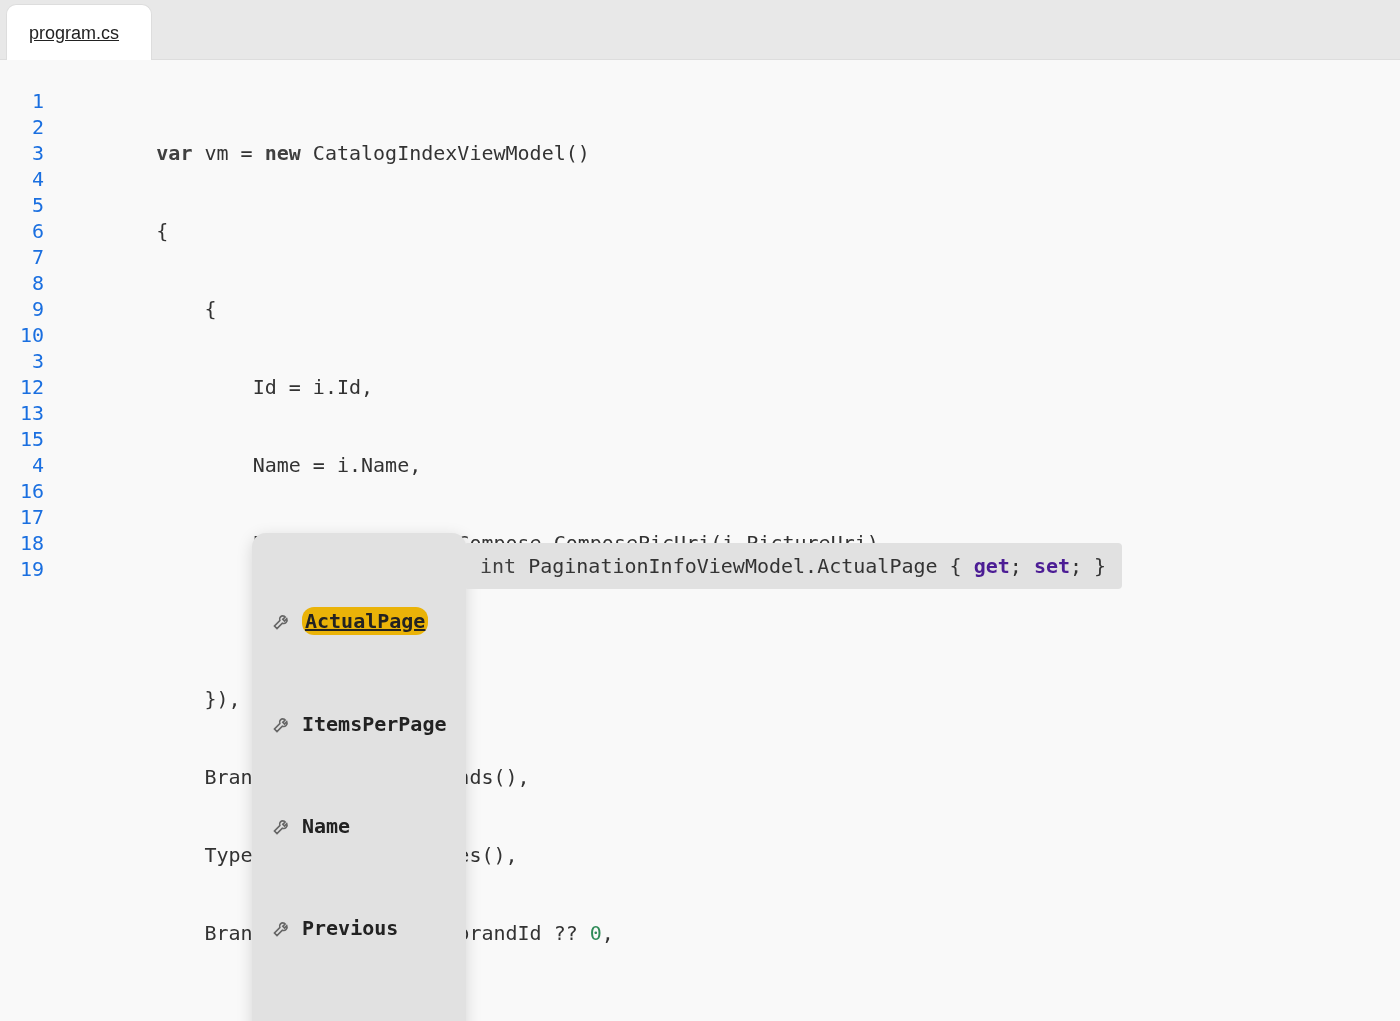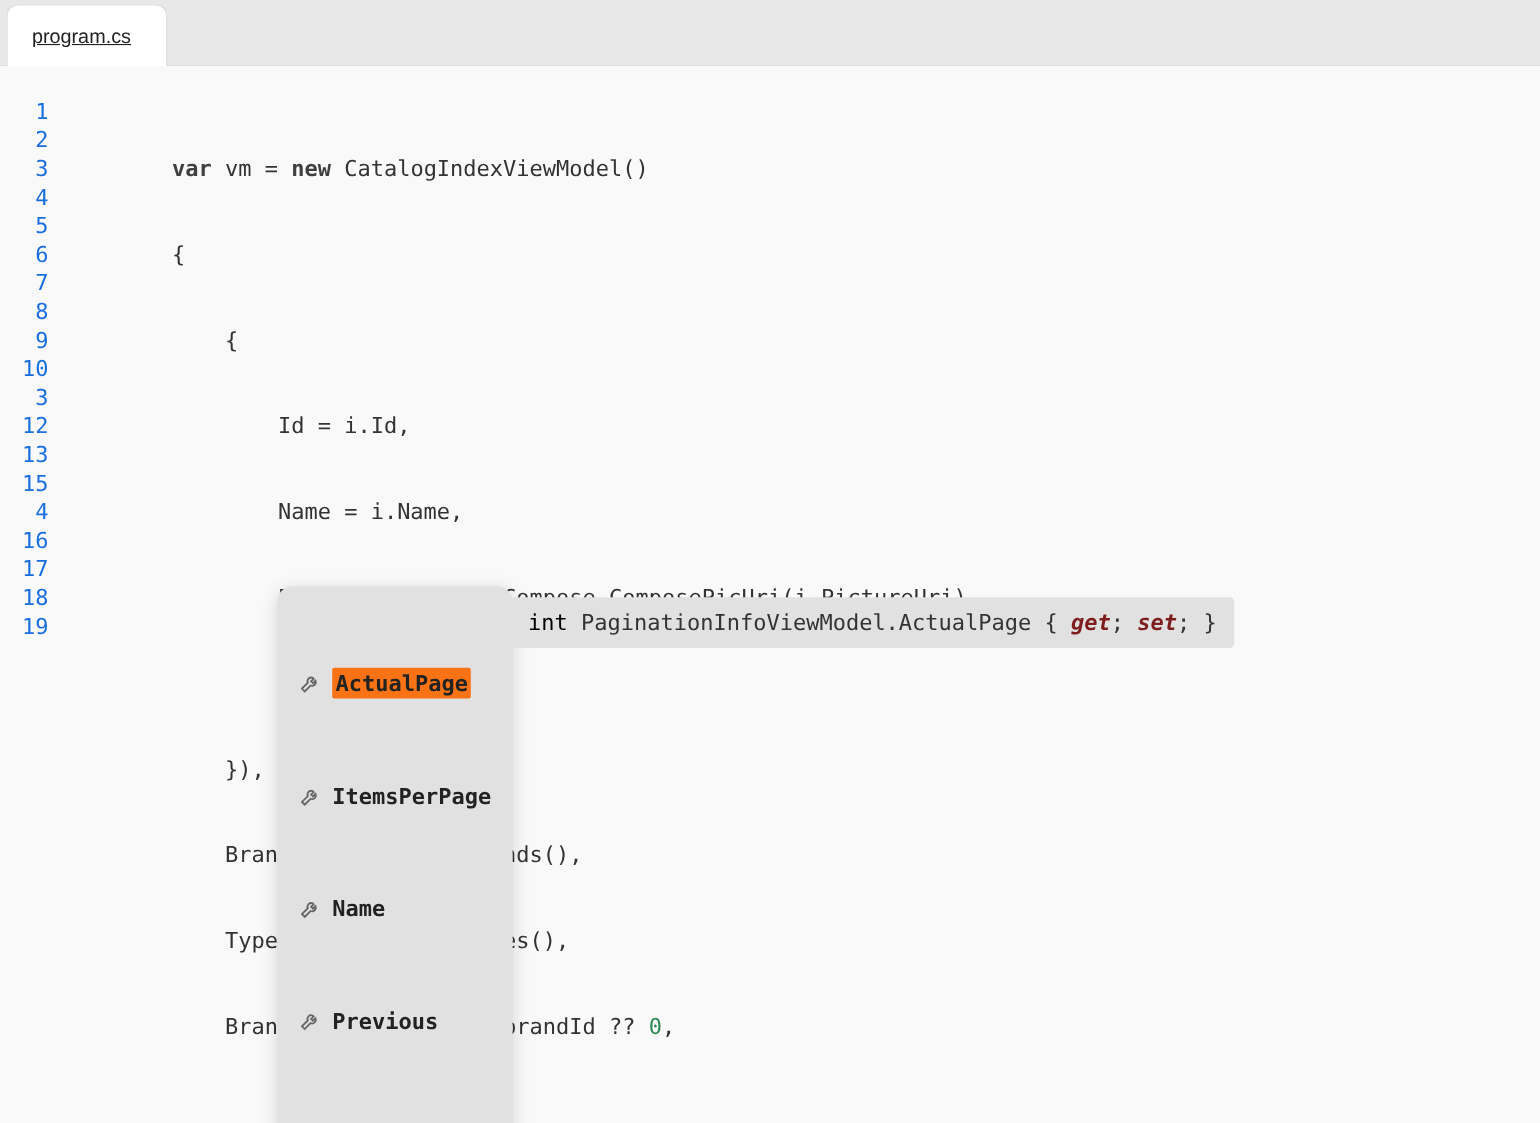--- a/index.html
+++ b/index.html
@@ -79,41 +79,42 @@
   }
   .ac-item {
     display: flex;
     align-items: center;
     padding: 12px 14px;
     gap: 10px;
     border-radius: 6px;
   }
   .ac-item .label { font-weight: bold; color: #222; }
   .ac-item.selected .label {
-    background: #f97316;
+    background: #eab308;
     padding: 1px 3px;
-    border-radius: 2px;
+    border-radius: 12px;
+    text-decoration: underline;
   }
   .wrench-icon {
     width: 20px;
     height: 20px;
     flex-shrink: 0;
   }
   .tooltip {
     background: #e1e1e1;
     padding: 10px 16px;
     font-size: 20px;
     border-radius: 4px;
     margin-left: -2px;
     margin-top: 10px;
     white-space: pre;
     font-family: 'Consolas', 'Menlo', 'Monaco', monospace;
   }
-  .tt-type { color: #000000; }
-  .tt-accessor { color: #7f1d1d; font-weight: bold; font-style: italic; }
+  .tt-type { color: #404040; }
+  .tt-accessor { color: #4c1d95; font-weight: bold; }
 </style>
 </head>
 <body>
 
 <div class="tab-bar">
   <div class="tab">program.cs</div>
 </div>
 
 <div class="editor">
   <div class="gutter">

